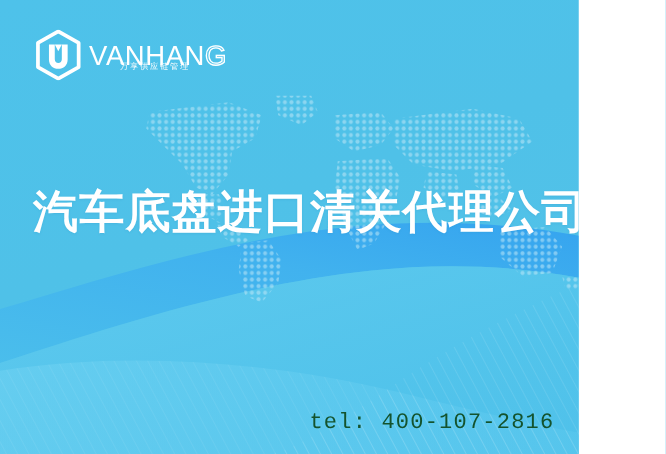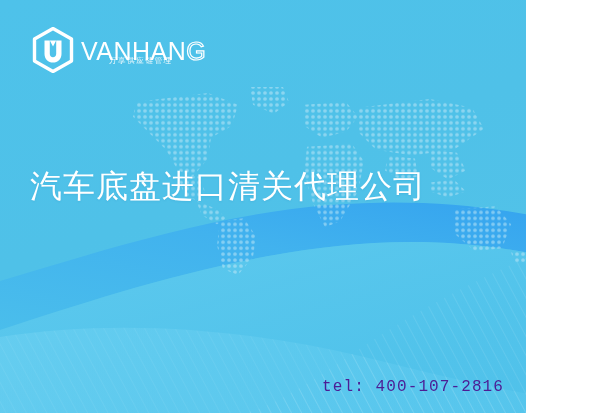--- a/index.html
+++ b/index.html
@@ -90,38 +90,38 @@
     white-space: nowrap;
     line-height: 1;
   }
 
   
   .headline {
     position: absolute;
     left: 30px;
     top: 168px;
     font-family: "Liberation Sans", "DejaVu Sans", sans-serif;
-    font-size: 32px;
-    font-weight: 400;
+    font-size: 41px;
+    font-weight: 700;
     color: #ffffff;
     letter-spacing: 1px;
     line-height: 1.18;
     white-space: nowrap;
     text-shadow: 0 1px 2px rgba(40,140,190,0.18);
   }
 
   
   .phone {
     position: absolute;
     right: 22px;
     bottom: 17px;
     font-family: "Liberation Mono", "DejaVu Sans Mono", monospace;
-    font-size: 16px;
+    font-size: 20px;
     letter-spacing: 1.1px;
-    color: #4c1d95;
+    color: #14532d;
     white-space: nowrap;
   }
 </style>
 </head>
 <body>
 
 <div id="banner">
 
   <div class="bg-base"></div>
 

